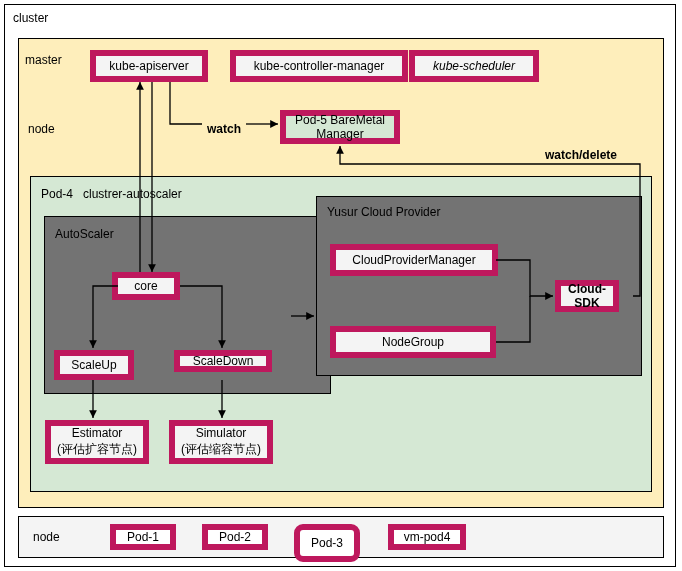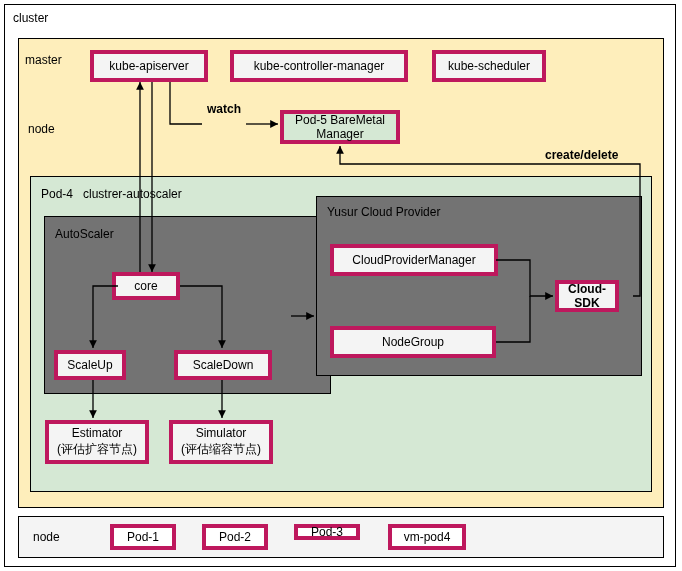--- a/index.html
+++ b/index.html
@@ -6,21 +6,21 @@
   body {
     margin: 0;
     padding: 4px;
     font-family: Arial, sans-serif;
     font-size: 12px;
     background: #fff;
     width: 682px;
     height: 571px;
   }
   .box {
-    border: 4px solid #be185d;
+    border: 6px solid #be185d;
     position: absolute;
     background: #fff;
     display: flex;
     align-items: center;
     justify-content: center;
     text-align: center;
   }
   .container-box {
     border: 1px solid #000;
     position: absolute;
@@ -52,52 +52,52 @@
 <div class="container-box yellow" style="left:18px; top:38px; width:646px; height:470px;">
   <div class="label" style="left:6px; top:14px;">master</div>
 </div>
 
 <div class="box gray" style="left:90px; top:50px; width:118px; height:32px;">
   <span>kube-apiserver</span>
 </div>
 <div class="box gray" style="left:230px; top:50px; width:178px; height:32px;">
   <span>kube-controller-manager</span>
 </div>
-<div class="box gray" style="left:432px; top:50px; width:114px; height:32px;">
+<div class="box gray" style="left:409px; top:50px; width:130px; height:32px;font-style:italic;">
   <span>kube-scheduler</span>
 </div>
 
 <div class="label" style="left:28px; top:122px;">node</div>
 
-<div class="label bold" style="left:207px; top:102px;">watch</div>
+<div class="label bold" style="left:207px; top:122px;">watch</div>
 
 <div class="box green" style="left:280px; top:110px; width:120px; height:34px; white-space:pre-line; line-height:1.2;">
   <span>Pod-5 BareMetal
 Manager</span>
 </div>
 
-<div class="label bold" style="left:545px; top:148px;">create/delete</div>
+<div class="label bold" style="left:545px; top:148px;">watch/delete</div>
 
 <div class="container-box green" style="left:30px; top:176px; width:622px; height:316px;">
   <div class="label" style="left:10px; top:10px; white-space:pre;">Pod-4   clustrer-autoscaler</div>
 </div>
 
 <div class="container-box blue" style="left:44px; top:216px; width:287px; height:178px;">
   <div class="label" style="left:10px; top:10px;">AutoScaler</div>
 </div>
 
 <div class="box gray" style="left:112px; top:272px; width:68px; height:28px;">
   <span>core</span>
 </div>
 
-<div class="box gray" style="left:54px; top:350px; width:72px; height:30px;">
+<div class="box gray" style="left:54px; top:350px; width:80px; height:30px;">
   <span>ScaleUp</span>
 </div>
 
-<div class="box gray" style="left:174px; top:350px; width:98px; height:30px;">
+<div class="box gray" style="left:174px; top:350px; width:98px; height:22px;">
   <span>ScaleDown</span>
 </div>
 
 <div class="box gray" style="left:45px; top:420px; width:104px; height:44px; white-space:pre-line; line-height:1.3;">
   <span>Estimator
 (评估扩容节点)</span>
 </div>
 
 <div class="box gray" style="left:169px; top:420px; width:104px; height:44px; white-space:pre-line; line-height:1.3;">
   <span>Simulator
@@ -123,21 +123,21 @@
 <div class="container-box gray" style="left:18px; top:516px; width:646px; height:42px;">
   <div class="label" style="left:14px; top:13px;">node</div>
 </div>
 
 <div class="box white" style="left:110px; top:524px; width:66px; height:26px;">
   <span>Pod-1</span>
 </div>
 <div class="box white" style="left:202px; top:524px; width:66px; height:26px;">
   <span>Pod-2</span>
 </div>
-<div class="box white" style="left:294px; top:524px; width:66px; height:16px;">
+<div class="box white" style="left:294px; top:524px; width:66px; height:38px;border-radius:9px;">
   <span>Pod-3</span>
 </div>
 <div class="box white" style="left:388px; top:524px; width:78px; height:26px;">
   <span>vm-pod4</span>
 </div>
 
 <svg class="overlay">
   <defs>
     <marker id="arrow" markerWidth="8" markerHeight="8" refX="6" refY="3" orient="auto">
       <path d="M0,0 L6,3 L0,6 Z" fill="#000"></path>

